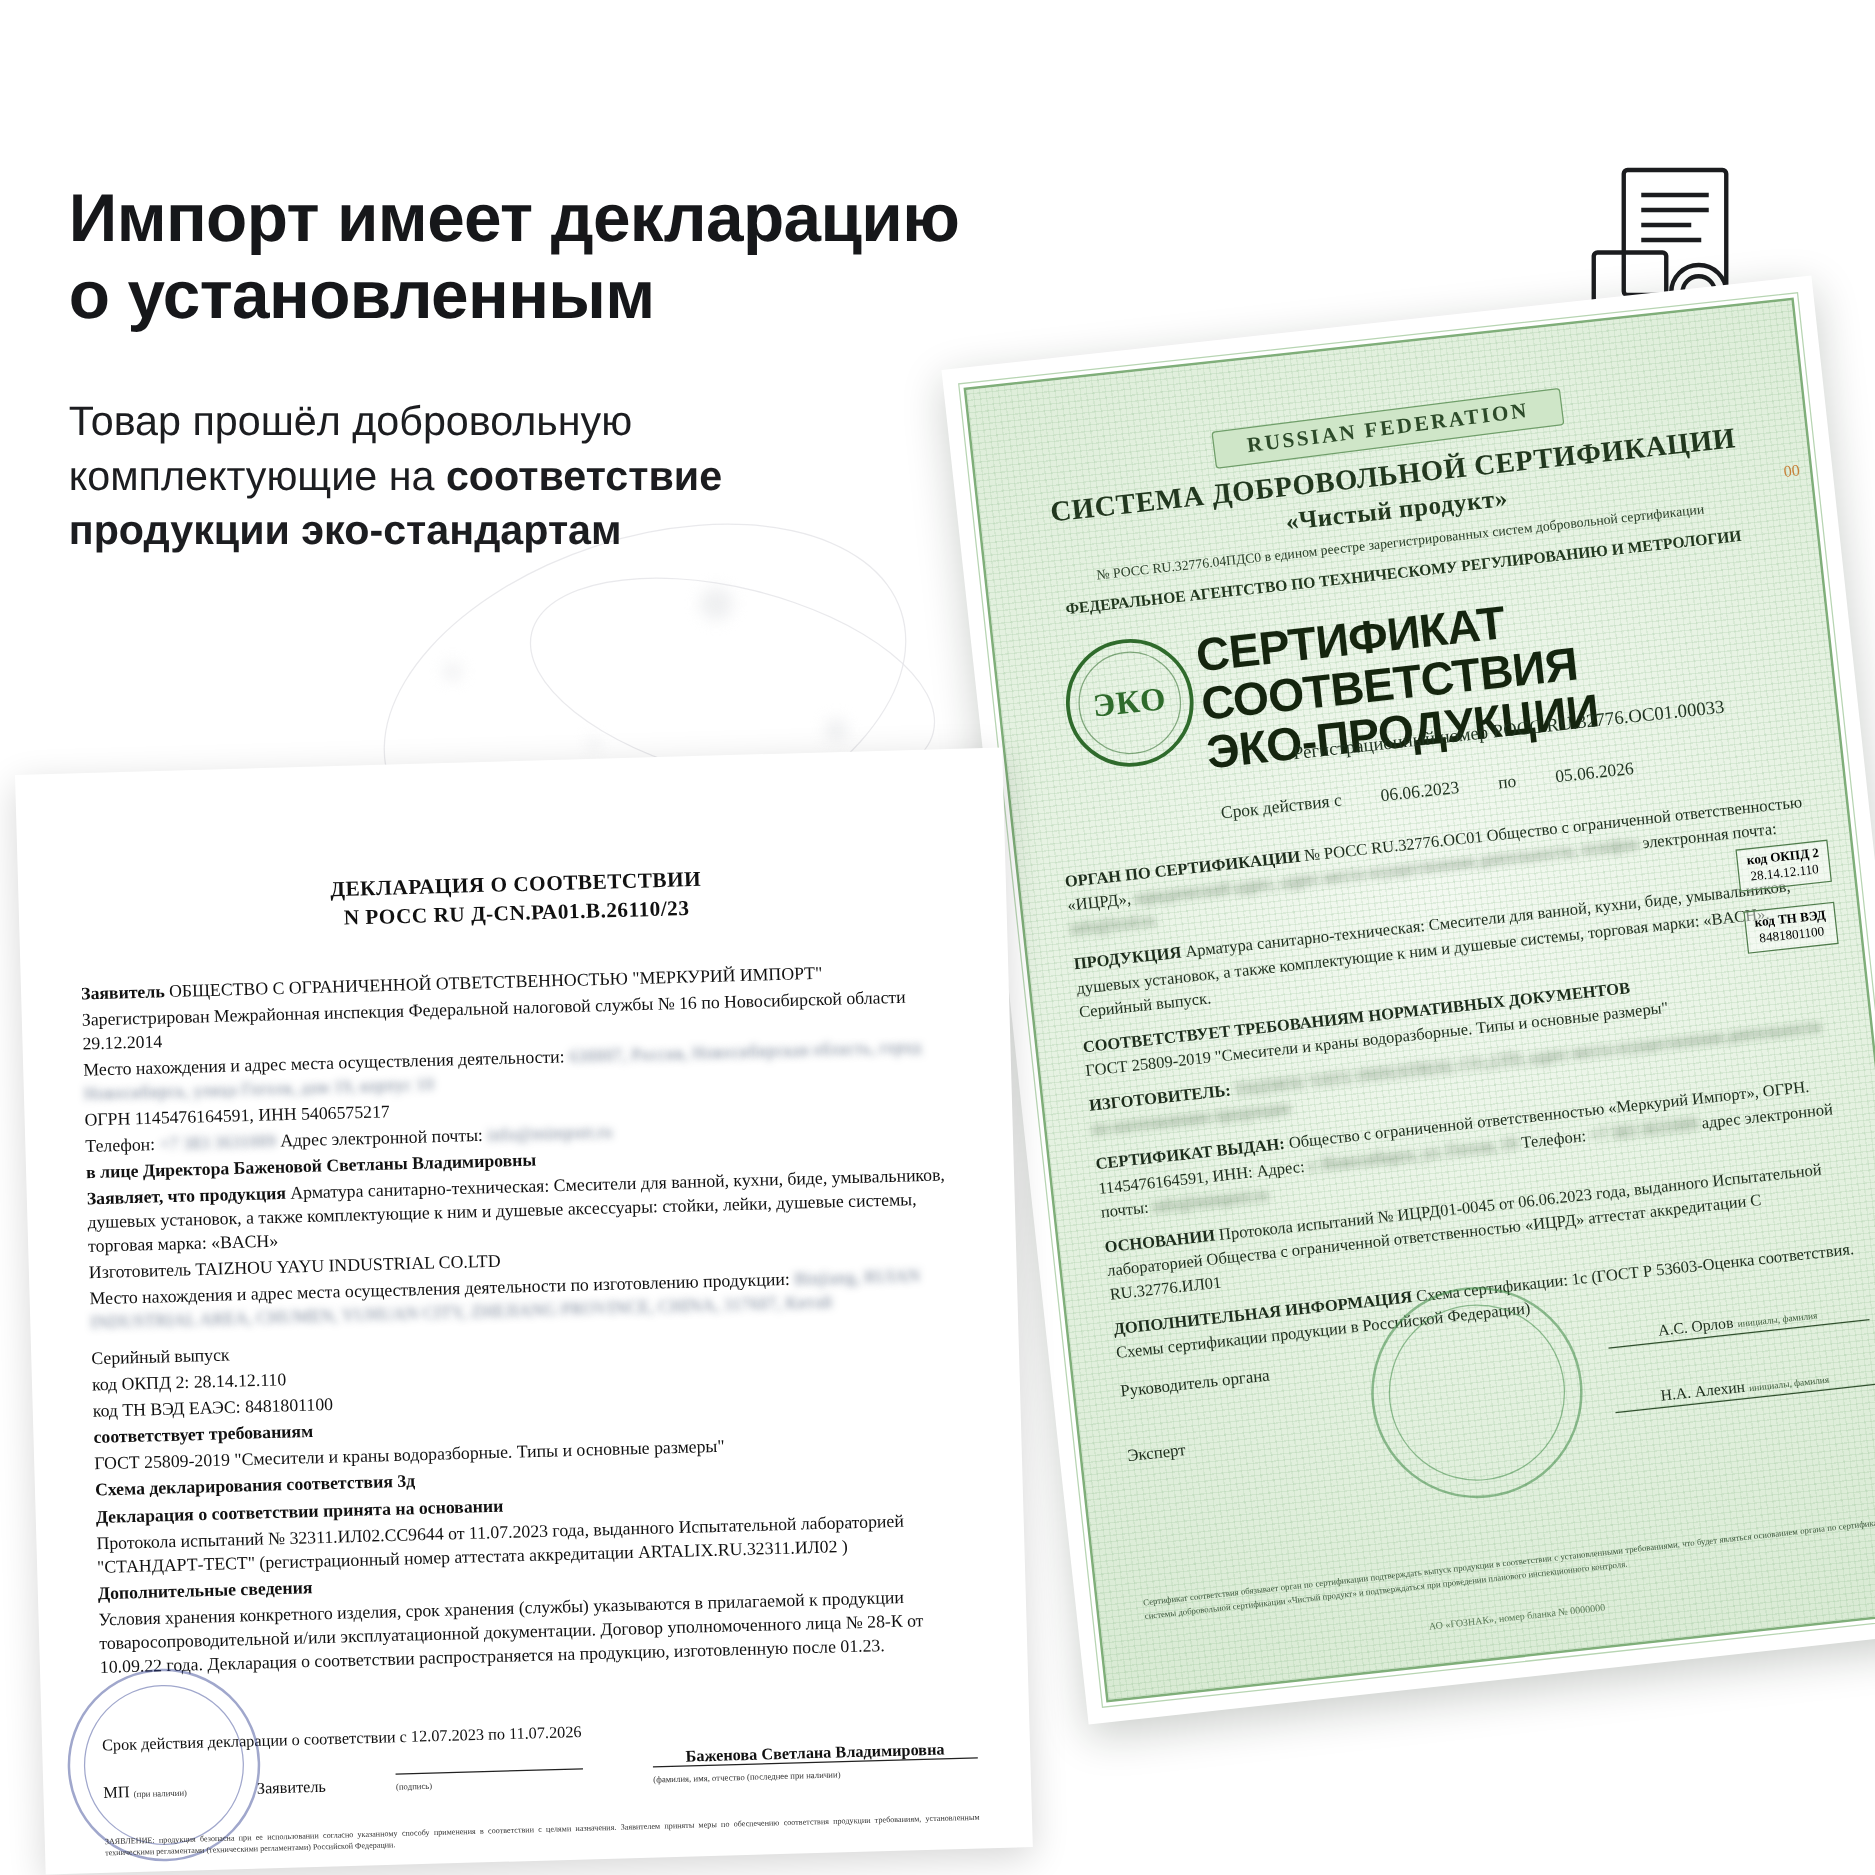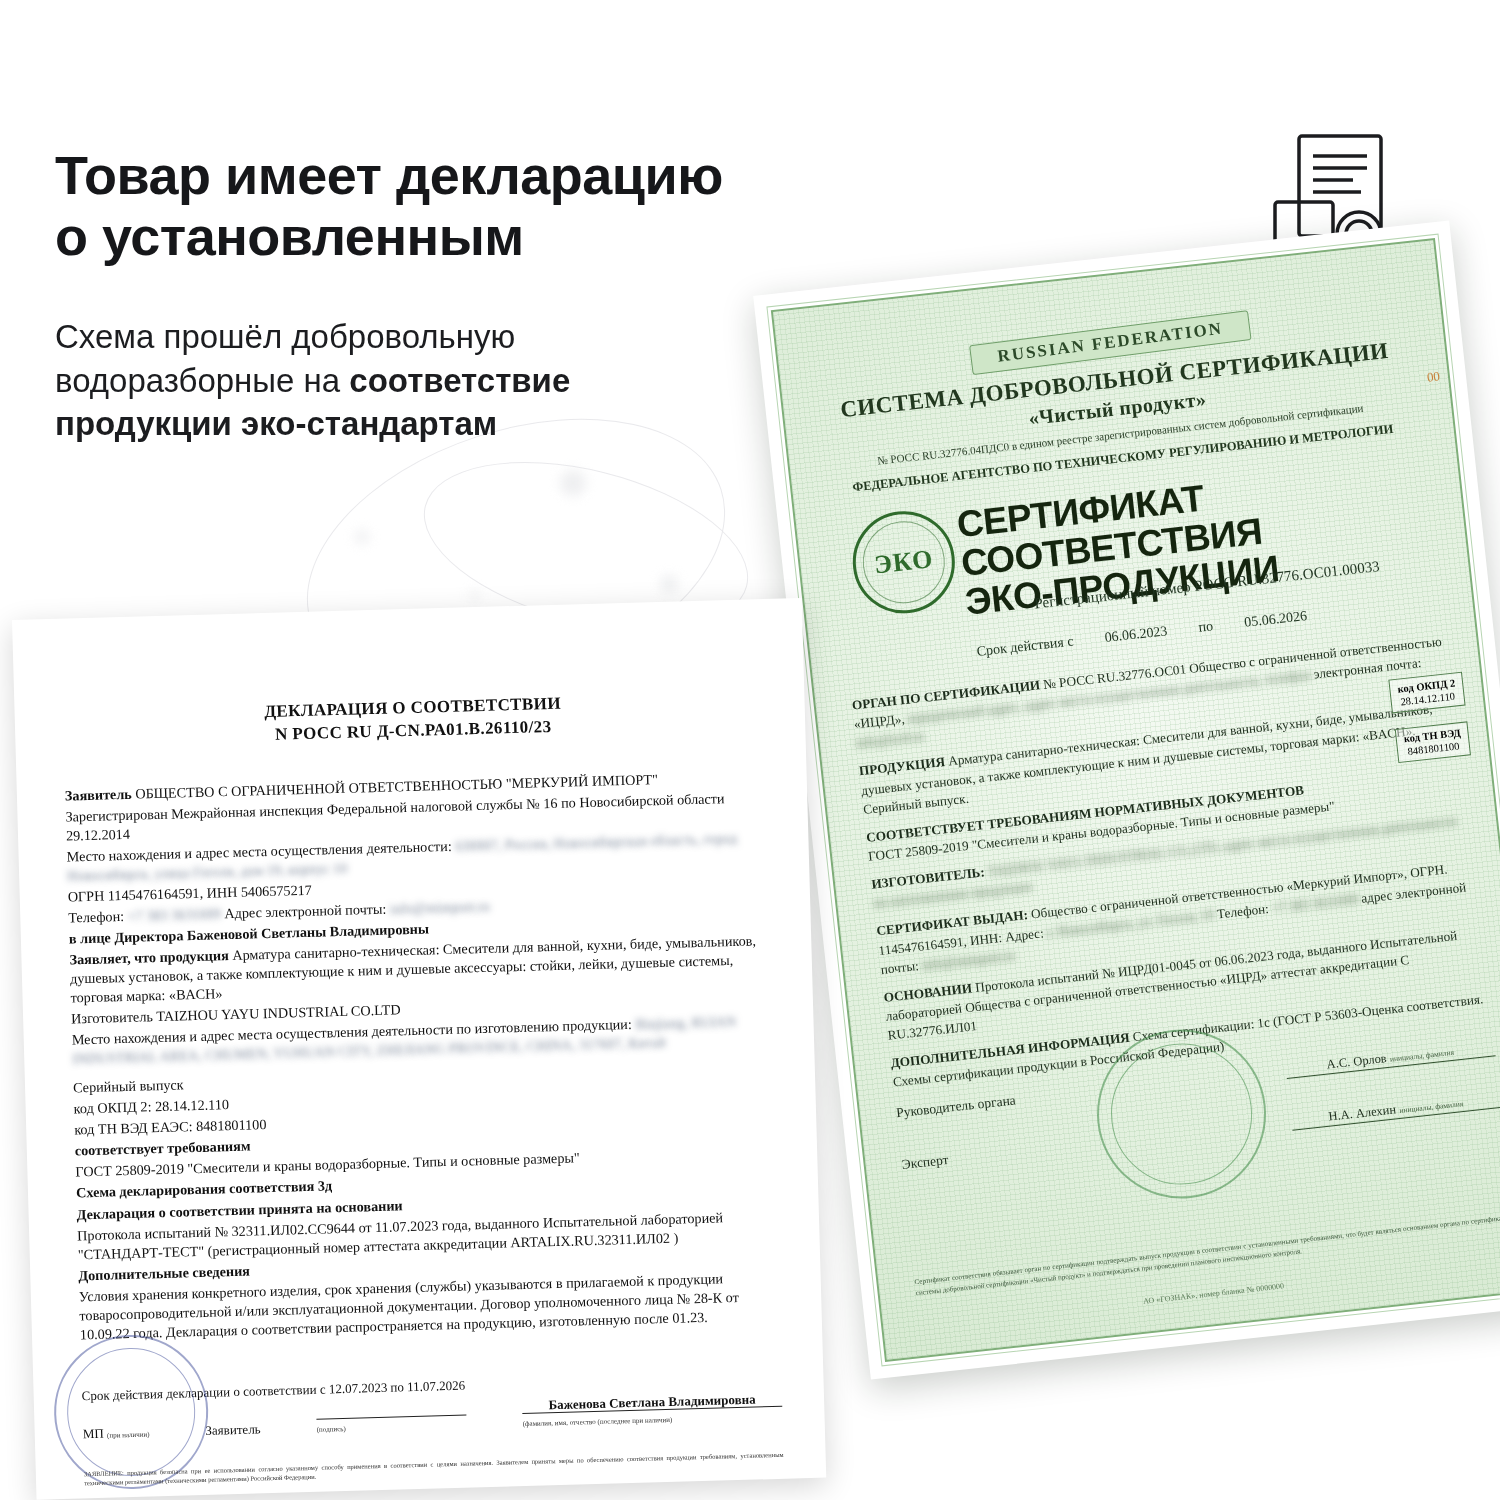--- a/index.html
+++ b/index.html
@@ -192,26 +192,26 @@
 
   <div class="bg-blur" style="left:560px;top:470px;width:26px;height:26px;"></div>
   <div class="bg-blur" style="left:660px;top:575px;width:18px;height:18px;"></div>
   <div class="bg-blur" style="left:355px;top:530px;width:14px;height:14px;"></div>
   <div class="bg-blur" style="left:470px;top:590px;width:10px;height:10px;"></div>
   <div class="bg-ring" style="left:300px;top:430px;width:430px;height:250px;transform:rotate(-18deg);"></div>
   <div class="bg-ring" style="left:420px;top:470px;width:330px;height:150px;transform:rotate(14deg);"></div>
 
   <div class="headline">
     <h1>
-      <span>Товар имеет декларацию</span><br>
+      <span>Импорт имеет декларацию</span><br>
       <span>о установленным</span>
     </h1>
     <div class="subhead">
-      <span>Схема прошёл добровольную</span><br>
-      <span>водоразборные на </span><b>соответствие</b><br>
+      <span>Товар прошёл добровольную</span><br>
+      <span>комплектующие на </span><b>соответствие</b><br>
       <b>продукции эко-стандартам</b>
     </div>
   </div>
 
   <div class="badge-icon">
     <svg viewBox="0 0 130 145" width="130" height="145" fill="none" stroke="#1b1c1f" stroke-width="3.5">
       <rect x="34" y="6" width="82" height="100" rx="3"></rect>
       <line x1="48" y1="26" x2="102" y2="26"></line>
       <line x1="48" y1="38" x2="102" y2="38"></line>
       <line x1="48" y1="50" x2="88" y2="50"></line>

